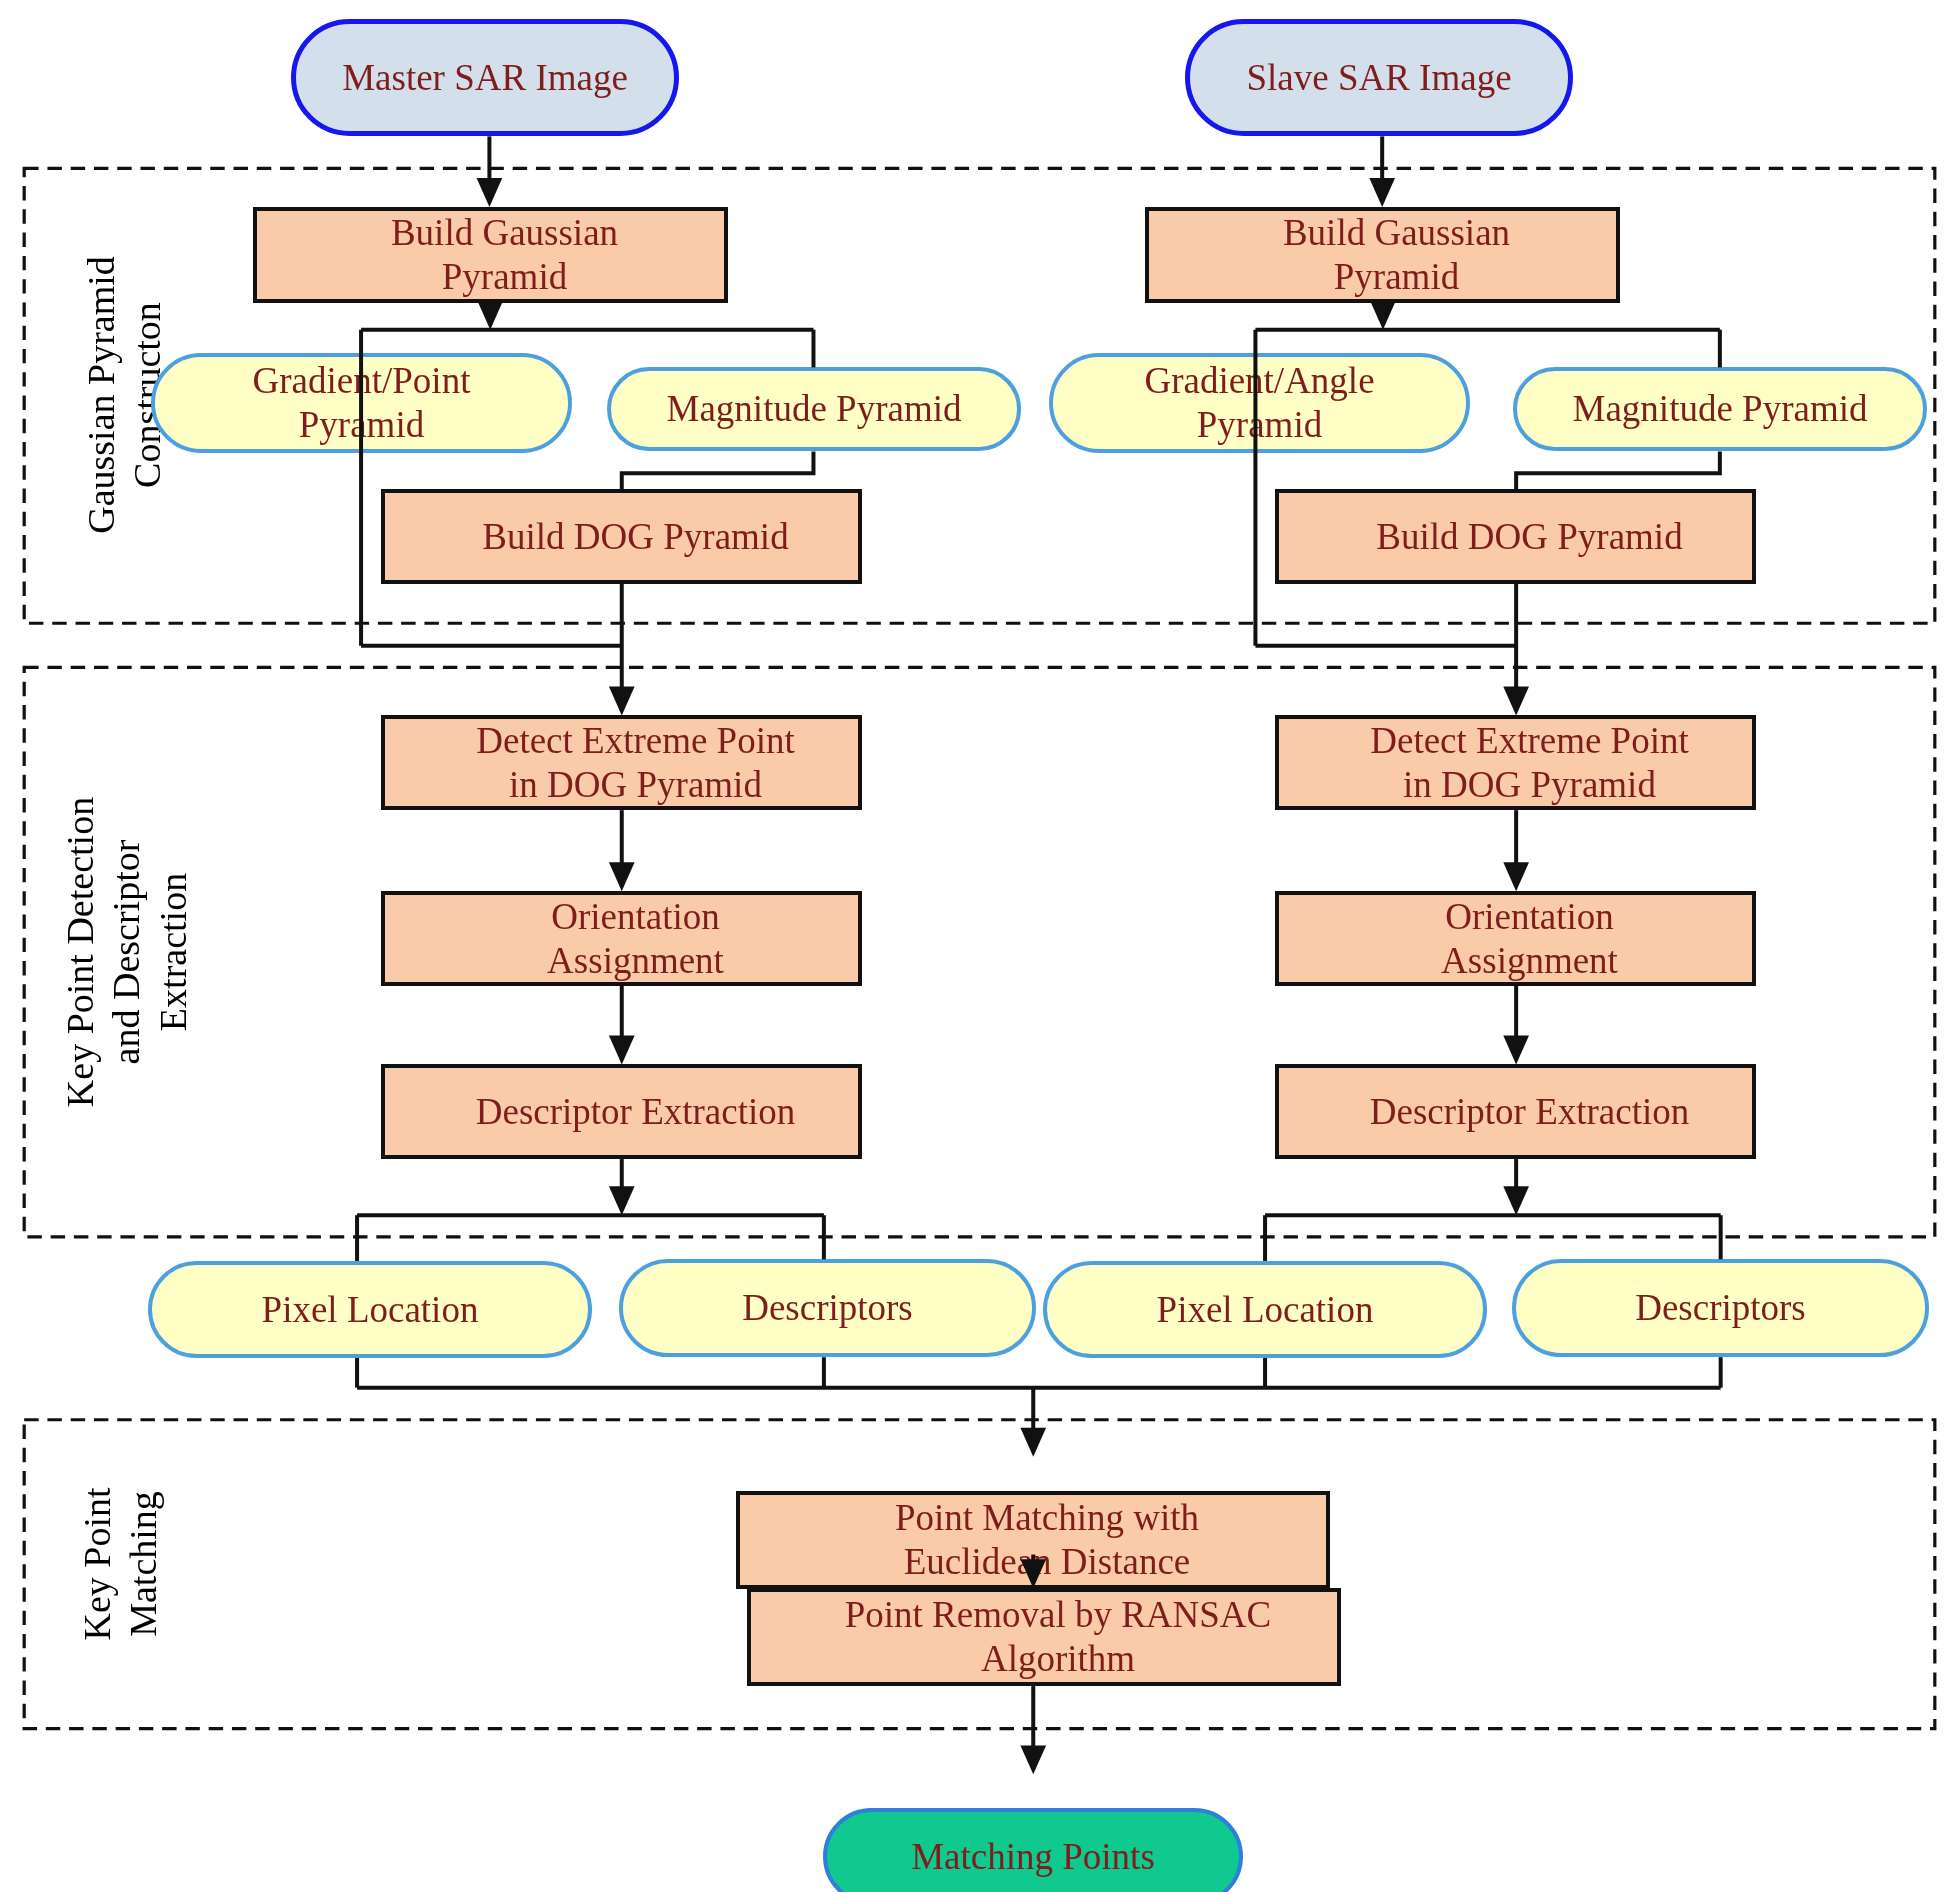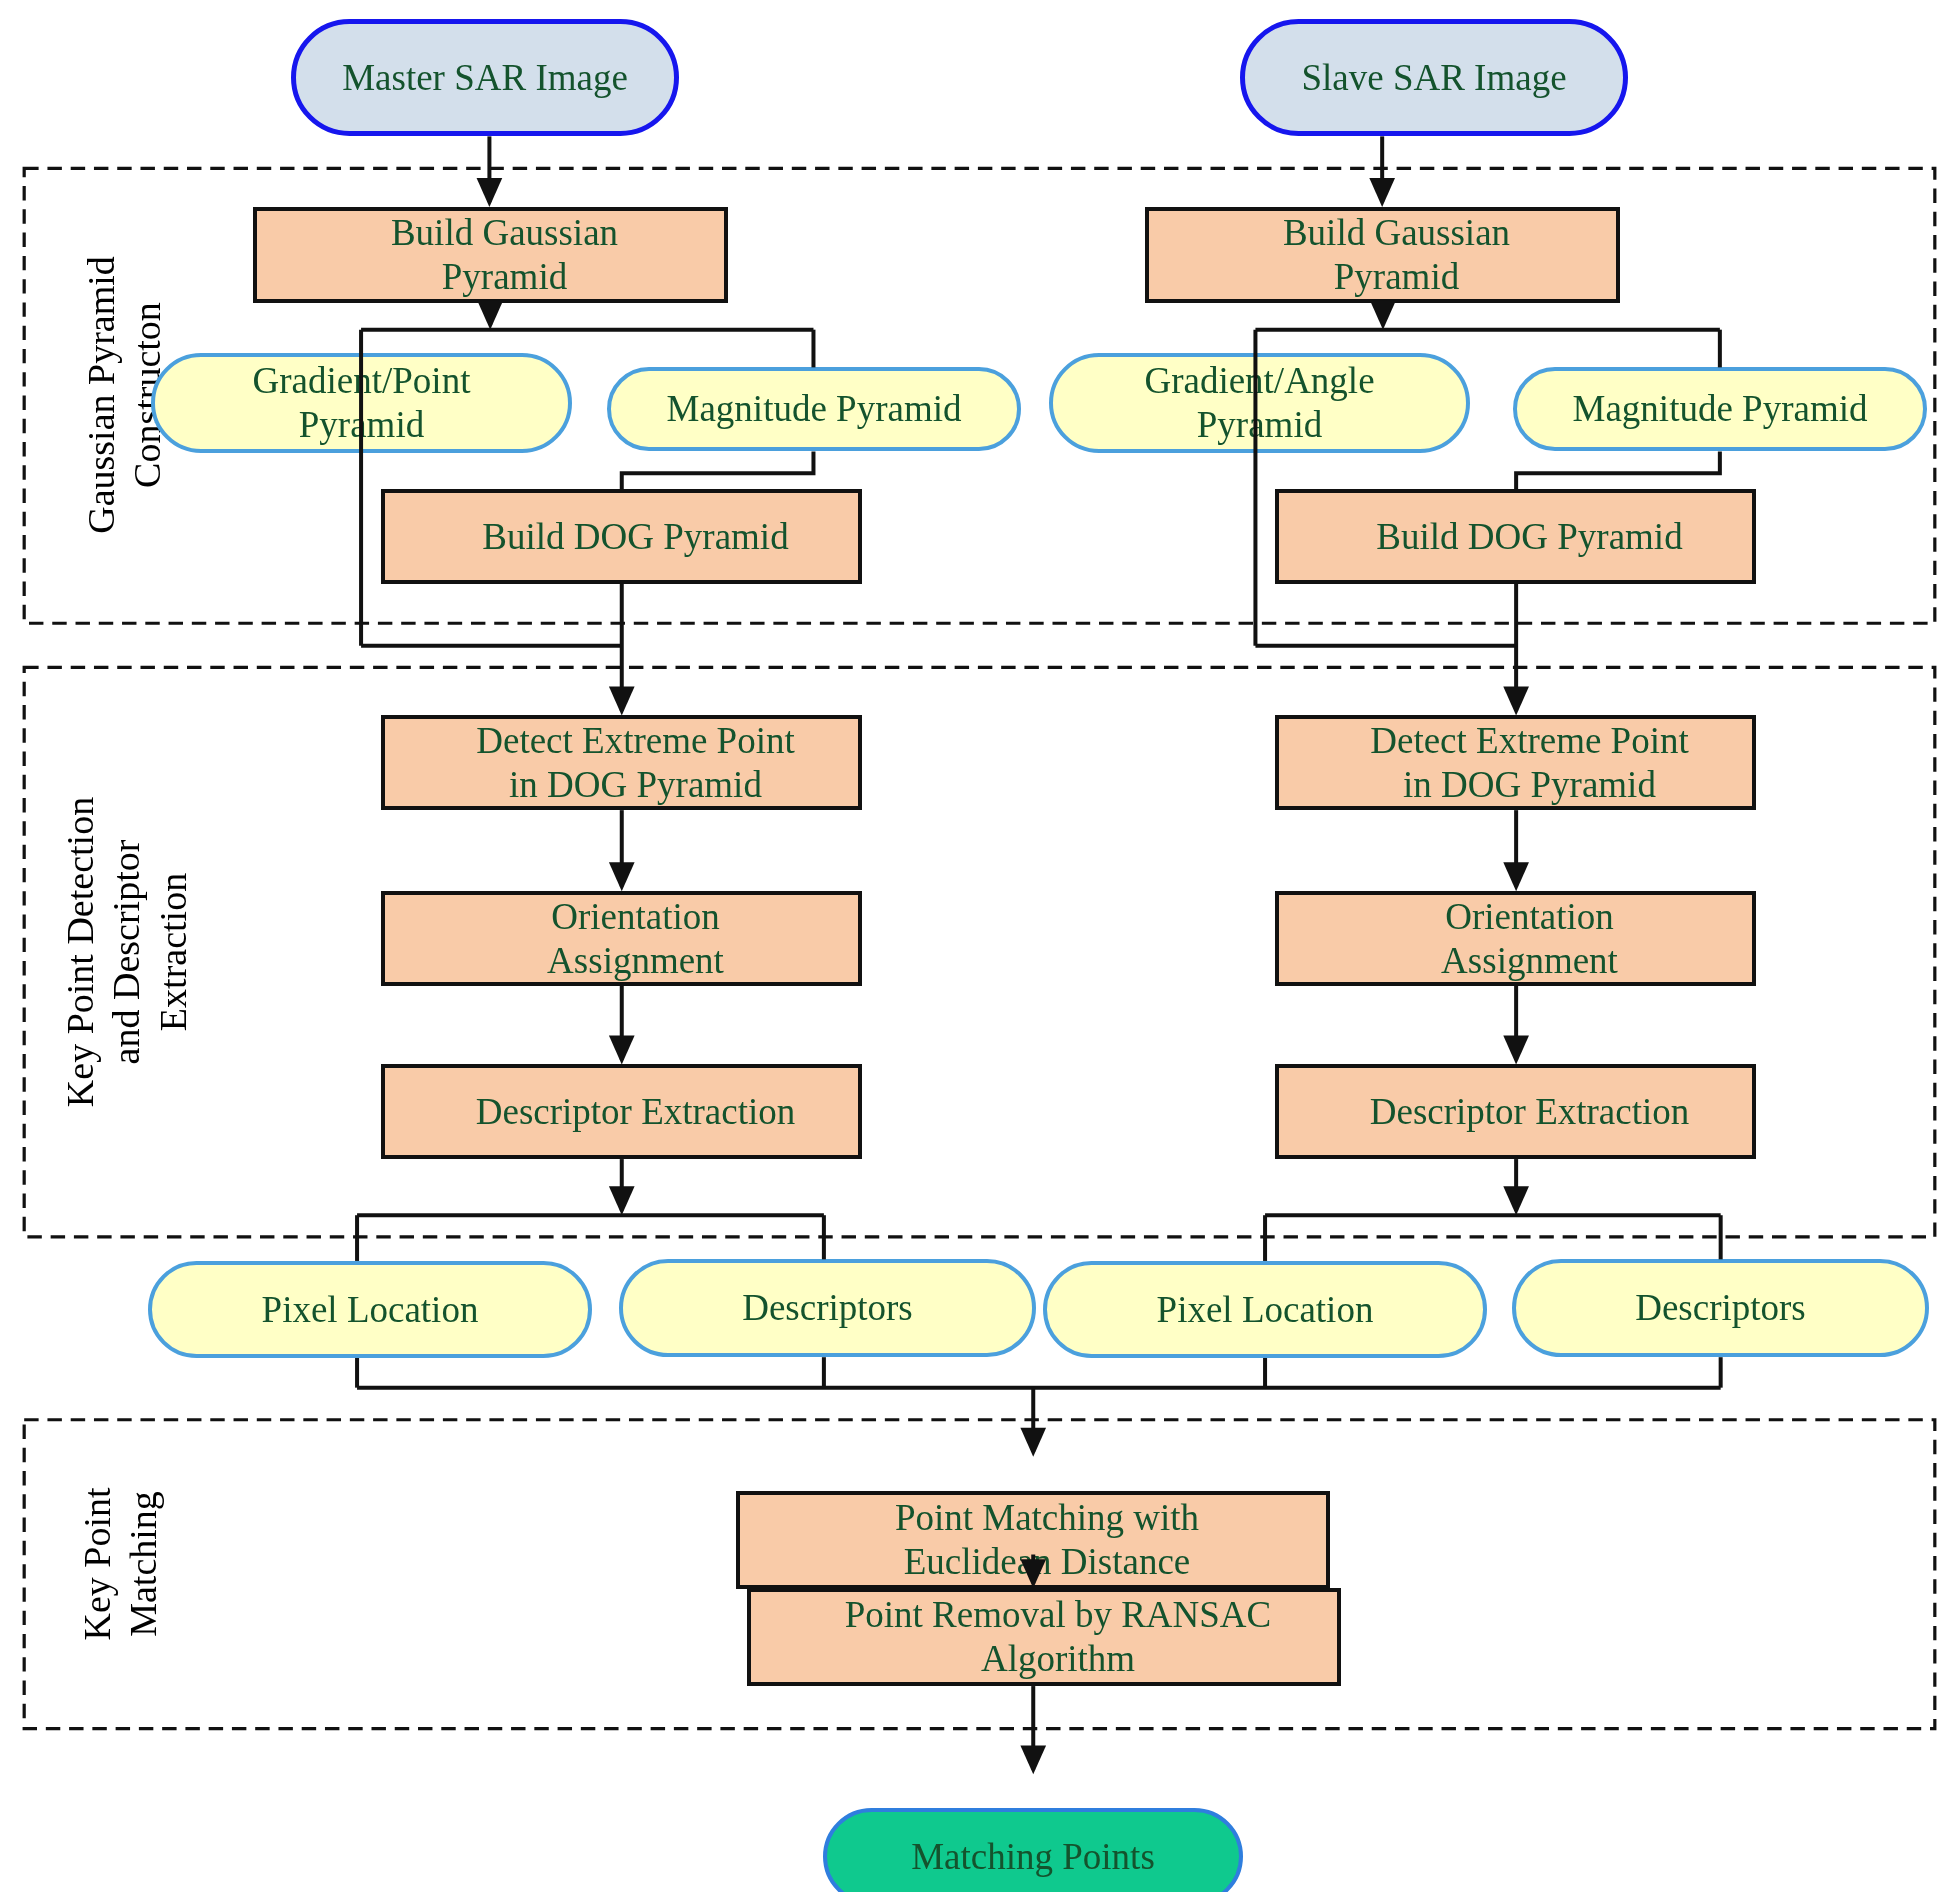--- a/index.html
+++ b/index.html
@@ -18,21 +18,21 @@
     position:absolute;
     display:flex;align-items:center;justify-content:center;
     text-align:center;
     box-sizing:border-box;
     z-index:2;
   }
   .node-text{
     white-space:pre-line;
     font-size:37px;
     line-height:1.18;
-    color:#14532d;
+    color:#7f1d1d;
   }
   .input-oval{
     background:#d3dfeb;
     border:5.6px solid #1616ee;
     border-radius:64px;
   }
   .process-box{
     background:#f9cba8;
     border:4.8px solid #111111;
     padding-left:28px;
@@ -74,21 +74,21 @@
 Constructon</div>
   <div class="section-label" style="left:127px;top:952px;">Key Point Detection
 and Descriptor
 Extraction</div>
   <div class="section-label" style="left:120px;top:1564px;">Key Point
 Matching</div>
 
   <div class="node input-oval" style="left:291px;top:19px;width:388px;height:117px;">
     <span class="node-text">Master SAR Image</span>
   </div>
-  <div class="node input-oval" style="left:1240px;top:19px;width:388px;height:117px;">
+  <div class="node input-oval" style="left:1185px;top:19px;width:388px;height:117px;">
     <span class="node-text">Slave SAR Image</span>
   </div>
 
   <div class="node process-box" style="left:253px;top:207px;width:475px;height:96px;">
     <span class="node-text">Build Gaussian
 Pyramid</span>
   </div>
   <div class="node data-oval" style="left:151px;top:353px;width:421px;height:100px;">
     <span class="node-text">Gradient/Point
 Pyramid</span>

